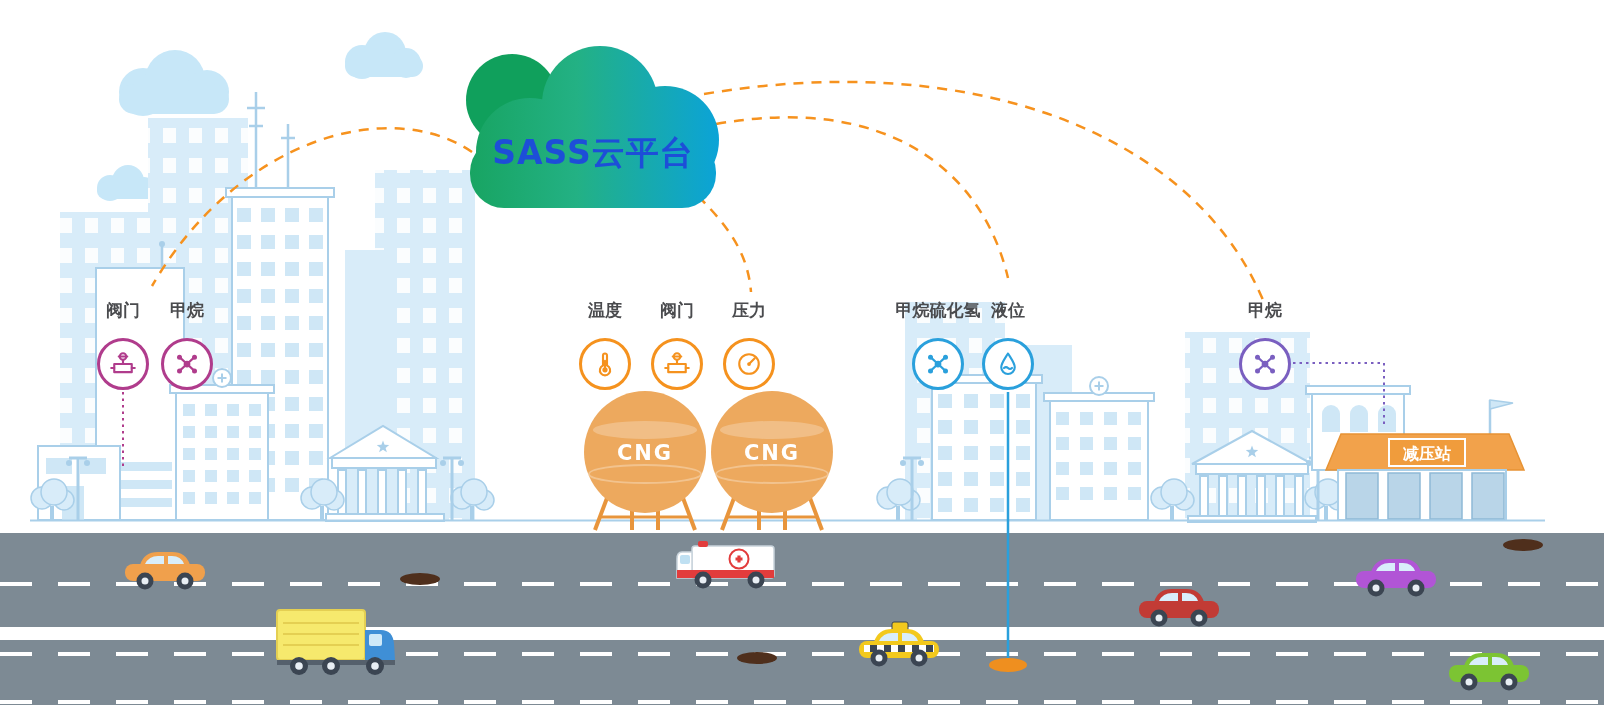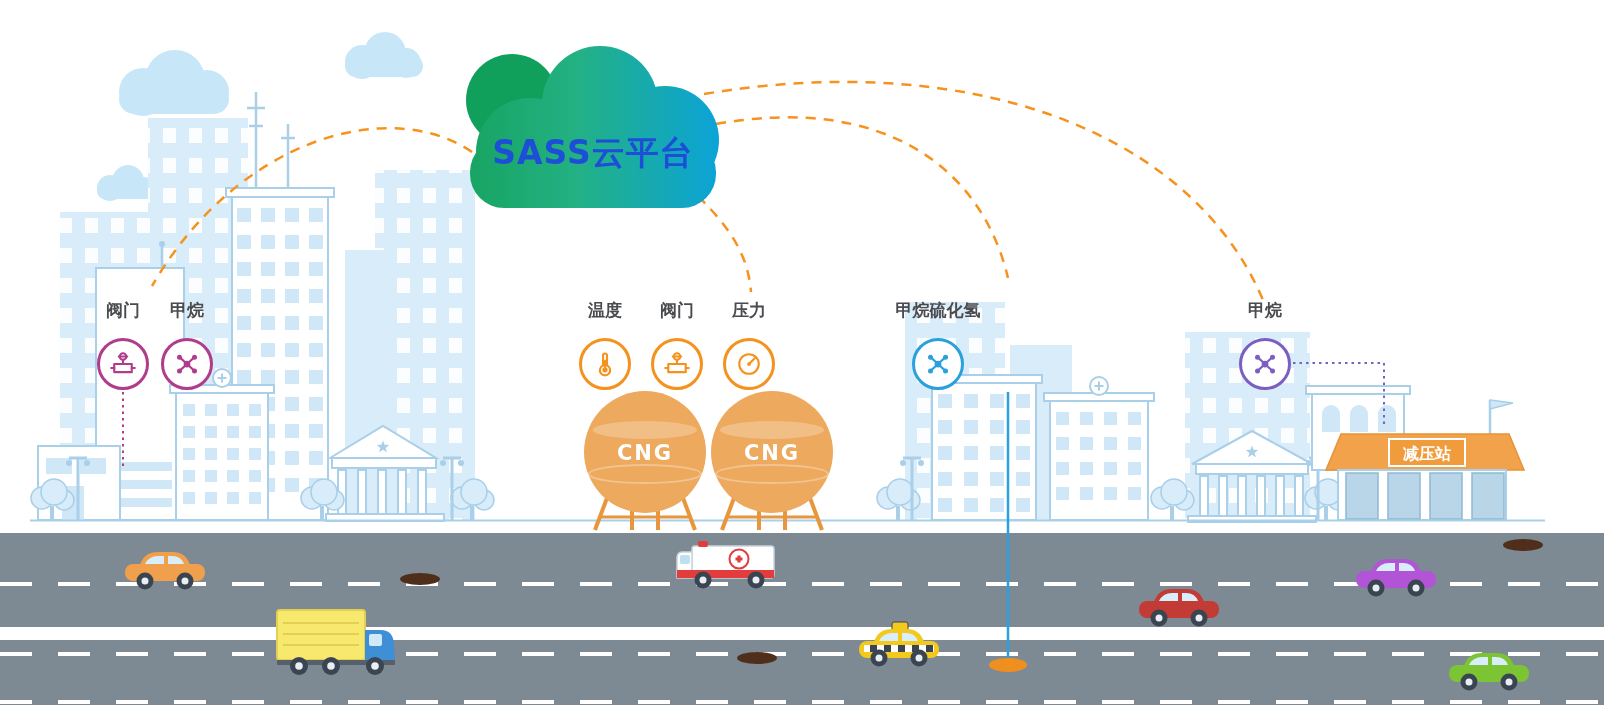--- a/index.html
+++ b/index.html
@@ -487,20 +487,28 @@
     <div class="s-label">
       <span>甲烷</span>
       <span>硫化氢</span>
     </div>
     <div class="s-circle">
           <svg viewBox="0 0 24 24">
             <use href="#i-methane"></use>
           </svg>
         </div>
   </div>
+  <div class="sensor">
+    <div class="s-label">液位</div>
+    <div class="s-circle">
+          <svg viewBox="0 0 24 24">
+            <use href="#i-level"></use>
+          </svg>
+        </div>
+  </div>
 </div>
 
 <div class="group g-station">
   <div class="sensor">
     <div class="s-label">甲烷</div>
     <div class="s-circle">
           <svg viewBox="0 0 24 24">
             <use href="#i-methane"></use>
           </svg>
         </div>

